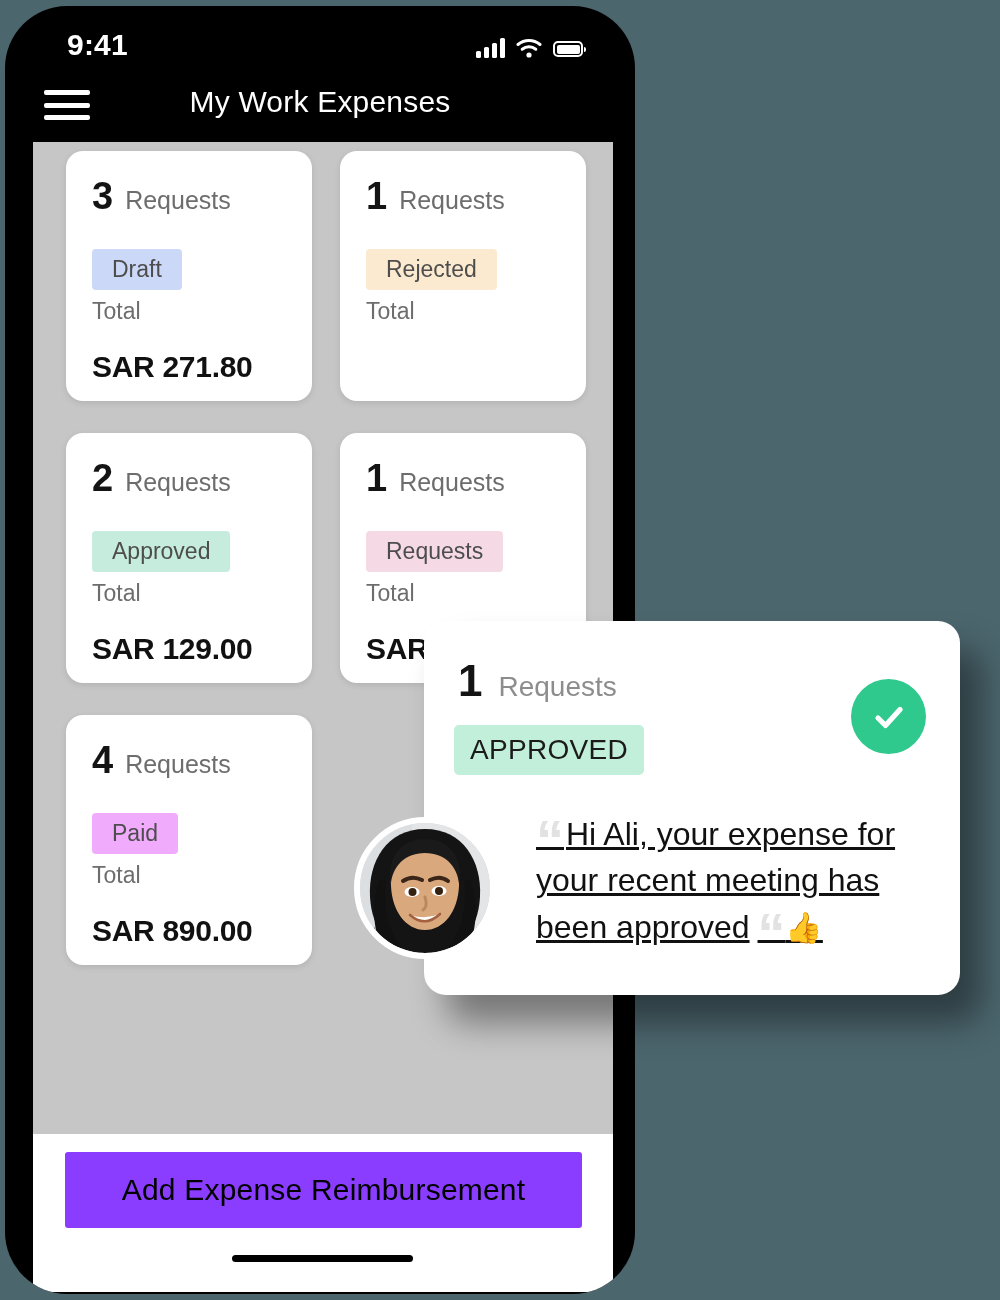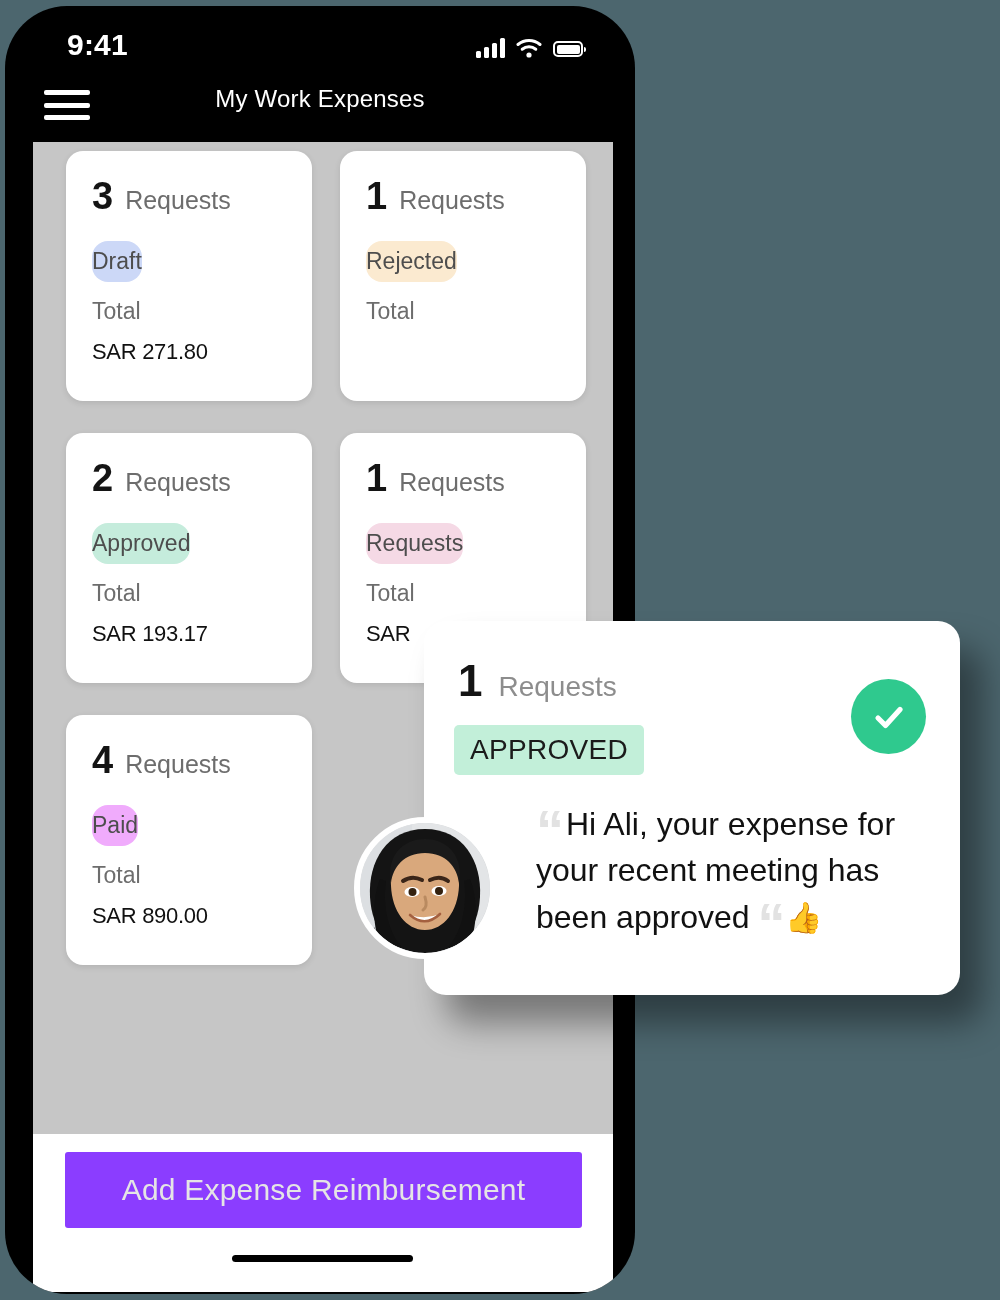--- a/index.html
+++ b/index.html
@@ -107,21 +107,21 @@
     height: 5px;
     background: #fff;
     border-radius: 2px;
   }
   #app-title {
     position: absolute;
     left: 0; top: 13px;
     width: 630px;
     text-align: center;
     color: #fff;
-    font-size: 24px;
+    font-size: 30px;
     font-weight: 500;
     letter-spacing: 0.2px;
   }
 
   
   #screen {
     position: absolute;
     left: 28px; top: 136px;
     width: 580px;
     height: 1124px;
@@ -165,38 +165,38 @@
     color: #141414;
     line-height: 1;
   }
   .card-count-label {
     font-size: 25px;
     color: #6d6d6d;
     font-weight: 400;
   }
   .status-badge {
     display: inline-block;
-    margin-top: 26px;
-    padding: 7px 0;
-    border-radius: 16px;
+    margin-top: 34px;
+    padding: 7px 20px;
+    border-radius: 4px;
     font-size: 23px;
     color: #4d4d4d;
     font-weight: 400;
   }
   .card-total-label {
     position: absolute;
     left: 26px; bottom: 76px;
     font-size: 23px;
     color: #6d6d6d;
   }
   .card-total-value {
     position: absolute;
-    left: 26px; bottom: 36px;
-    font-size: 22px;
-    font-weight: 400;
+    left: 26px; bottom: 17px;
+    font-size: 30px;
+    font-weight: 700;
     color: #111111;
     letter-spacing: -0.3px;
     white-space: nowrap;
   }
 
   
   #footer {
     position: absolute;
     left: 0; top: 992px;
     width: 580px;
@@ -204,21 +204,21 @@
     background: #ffffff;
   }
   #cta-button {
     position: absolute;
     left: 32px; top: 18px;
     width: 517px;
     height: 76px;
     background: #8b3dff;
     border: none;
     border-radius: 3px;
-    color: #e5e5e5;
+    color: #000000;
     font-size: 30px;
     font-weight: 500;
     font-family: "Liberation Sans", sans-serif;
     letter-spacing: 0.2px;
     cursor: pointer;
   }
 
   
   #chin {
     position: absolute;
@@ -287,26 +287,27 @@
     position: absolute;
     left: -70px; top: 196px;
     width: 142px; height: 142px;
     border-radius: 50%;
     border: 6px solid #ffffff;
     overflow: hidden;
     background: #d8dadc;
   }
   #notif-message {
     position: absolute;
-    left: 112px; top: 180px;
+    left: 112px; top: 190px;
     width: 392px;
     font-size: 32px;
     line-height: 1.45;
     color: #111111;
     font-weight: 500;
+    text-decoration: underline;
   }
   .quote-mark {
     color: #e2e2e2;
     font-size: 56px;
     font-weight: 700;
     line-height: 0;
     position: relative;
     top: 14px;
   }
   .quote-open { margin-right: 2px; }
@@ -426,21 +427,21 @@
             <div class="card-total-label">Total</div>
           </div>
 
           <div class="expense-card">
             <div class="card-count-row">
               <span class="card-count">2</span>
               <span class="card-count-label">Requests</span>
             </div>
             <span class="status-badge" style="background:#c5ecdc">Approved</span>
             <div class="card-total-label">Total</div>
-            <div class="card-total-value">SAR 193.17</div>
+            <div class="card-total-value">SAR 129.00</div>
           </div>
 
           <div class="expense-card">
             <div class="card-count-row">
               <span class="card-count">1</span>
               <span class="card-count-label">Requests</span>
             </div>
             <span class="status-badge" style="background:#f5d9e5">Requests</span>
             <div class="card-total-label">Total</div>
             <div class="card-total-value">SAR</div>

